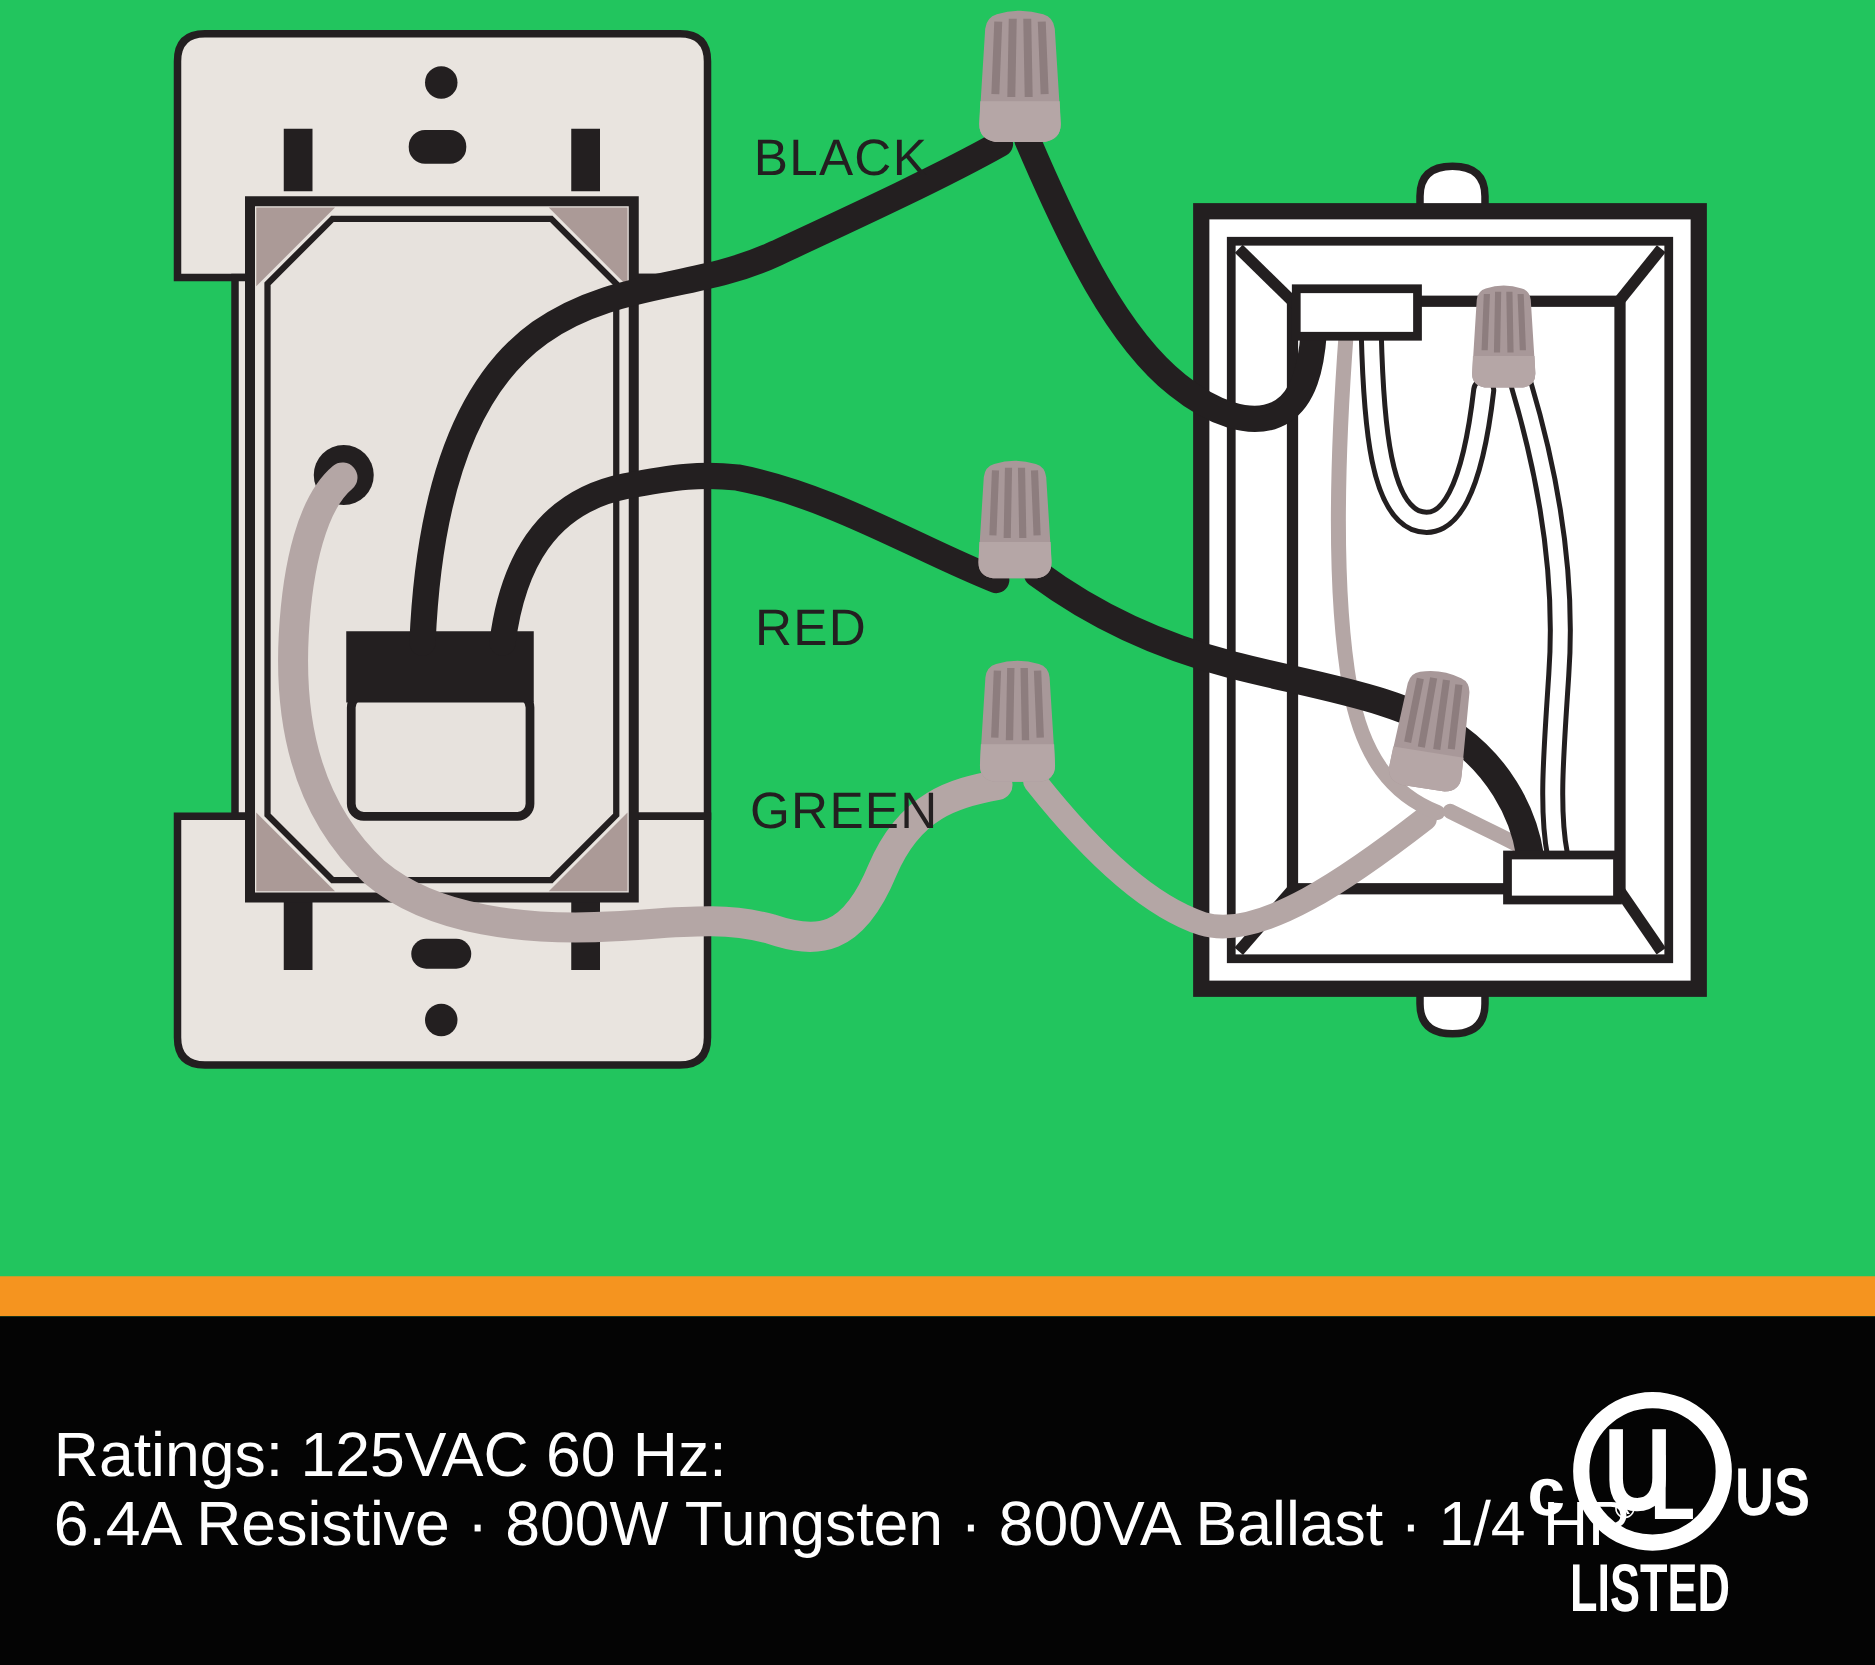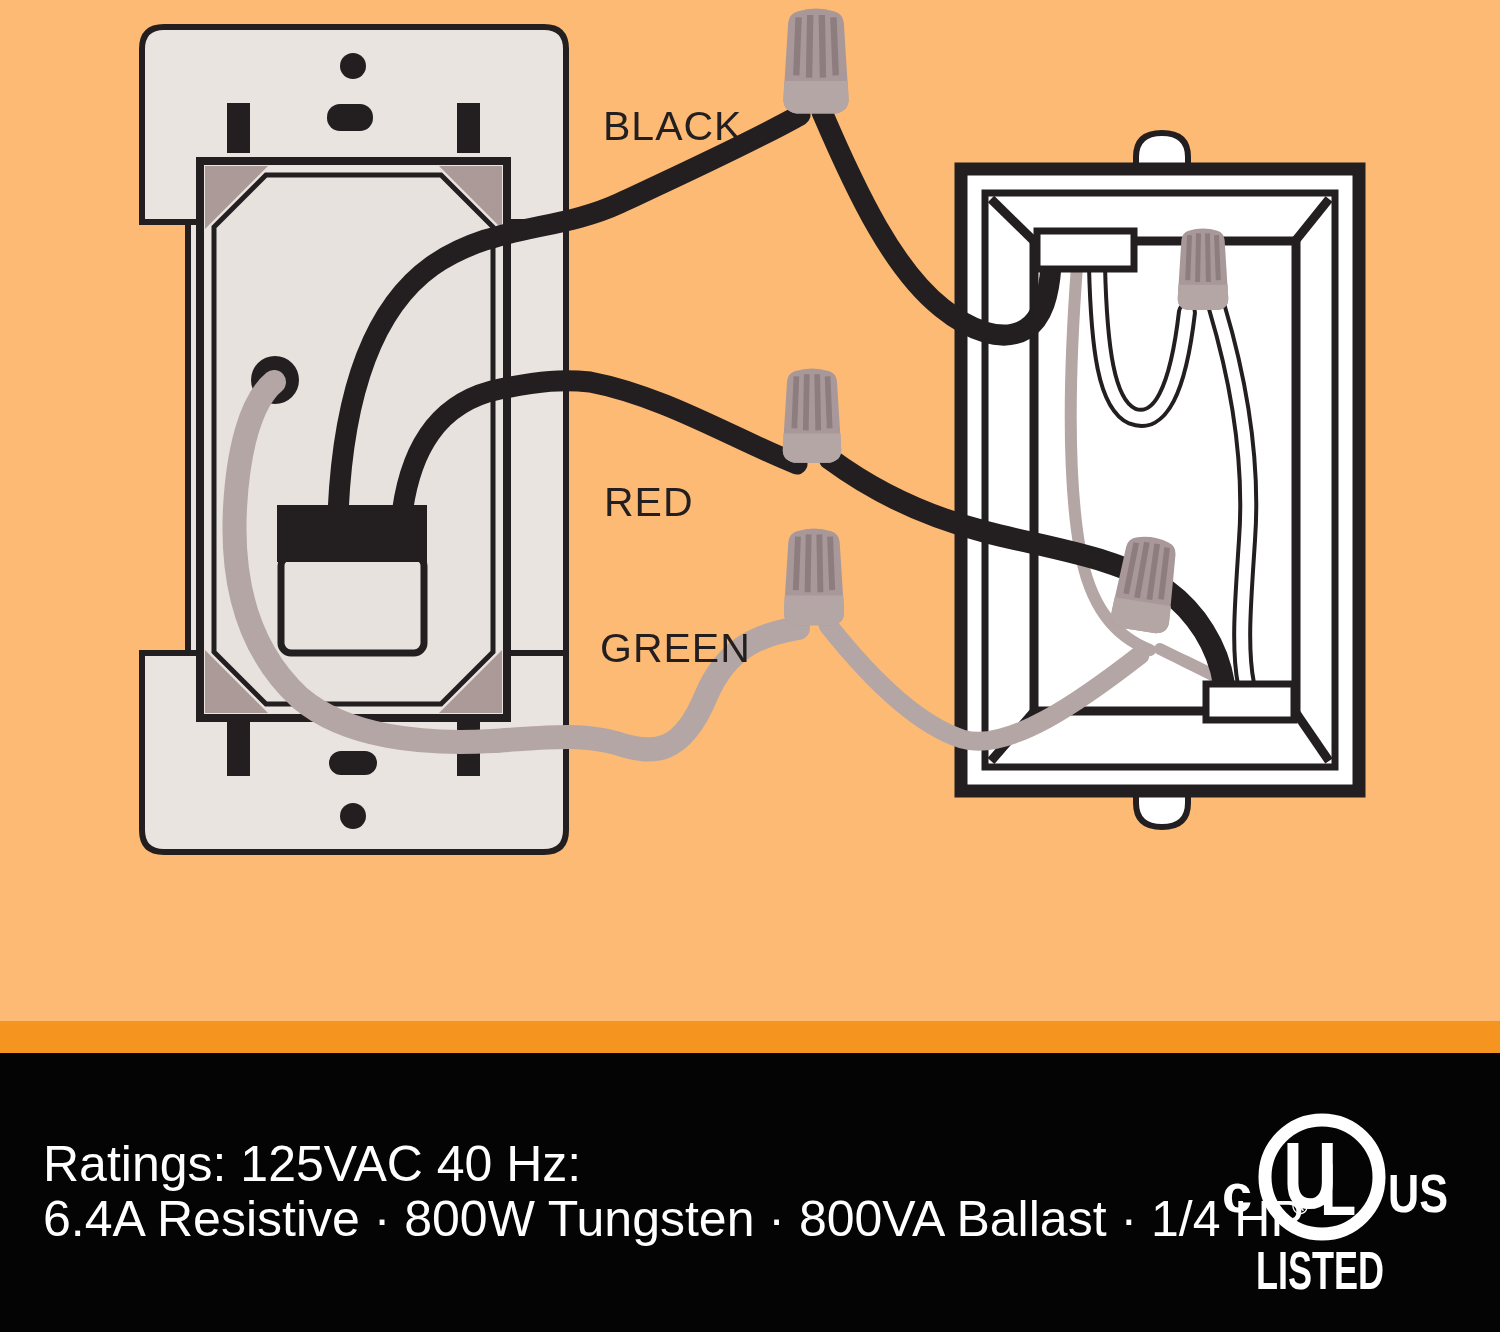--- a/index.html
+++ b/index.html
@@ -1,16 +1,16 @@
 <!DOCTYPE html>
 <html><head>
 <meta charset="utf-8">
 <style>
   html,body{margin:0;padding:0;background:#ffffff;}
-  .stage{position:relative;width:1500px;height:1332px;background:#fdba74;overflow:hidden;
+  .stage{position:relative;width:1500px;height:1332px;background:#22c55e;overflow:hidden;
          font-family:"Liberation Sans",sans-serif;}
   .diagram-svg{position:absolute;left:0;top:0;}
   .wire-label{font-family:"Liberation Sans",sans-serif;font-size:41px;fill:#231f20;letter-spacing:1px;}
   .accent-bar{position:absolute;left:0;top:1021px;width:1500px;height:32px;background:#f5941f;}
   .footer-black{position:absolute;left:0;top:1053px;width:1500px;height:279px;background:#040404;}
   .ratings{position:absolute;left:43px;top:84px;color:#ffffff;font-size:50px;line-height:55px;white-space:nowrap;}
   .ratings b{font-weight:normal;}
   .ul-svg{position:absolute;left:1150px;top:20px;}
   .ul-text{font-family:"Liberation Sans",sans-serif;font-weight:bold;fill:#ffffff;}
 </style>
@@ -98,21 +98,21 @@
     <rect x="1206" y="684" width="88" height="36" fill="#ffffff" stroke="#231f20" stroke-width="7"></rect>
 
     <text class="wire-label" x="603" y="140">BLACK</text>
     <text class="wire-label" x="604" y="516">RED</text>
     <text class="wire-label" x="600" y="662">GREEN</text>
   </svg>
 
   <div class="accent-bar"></div>
   <div class="footer-black">
     <div class="ratings">
-      <div><b>Ratings:</b>&nbsp;<span>125VAC 40 Hz:</span></div>
+      <div><b>Ratings:</b>&nbsp;<span>125VAC 60 Hz:</span></div>
       <div>6.4A Resistive · 800W Tungsten · 800VA Ballast · 1/4 HP</div>
     </div>
 
     <svg class="ul-svg" width="330" height="259" viewBox="1150 1073 330 259">
       <circle cx="1322" cy="1177" r="57" fill="none" stroke="#ffffff" stroke-width="13"></circle>
       <text class="ul-text" transform="translate(1283,1208) scale(0.8,1)" font-size="94">U</text>
       <text class="ul-text" transform="translate(1320,1215) scale(0.8,1)" font-size="74">L</text>
       <text class="ul-text" x="1300" y="1214" text-anchor="middle" font-size="22">®</text>
       <text class="ul-text" x="1222" y="1212" font-size="54">c</text>
       <text class="ul-text" transform="translate(1388,1212) scale(0.8,1)" font-size="54">US</text>

